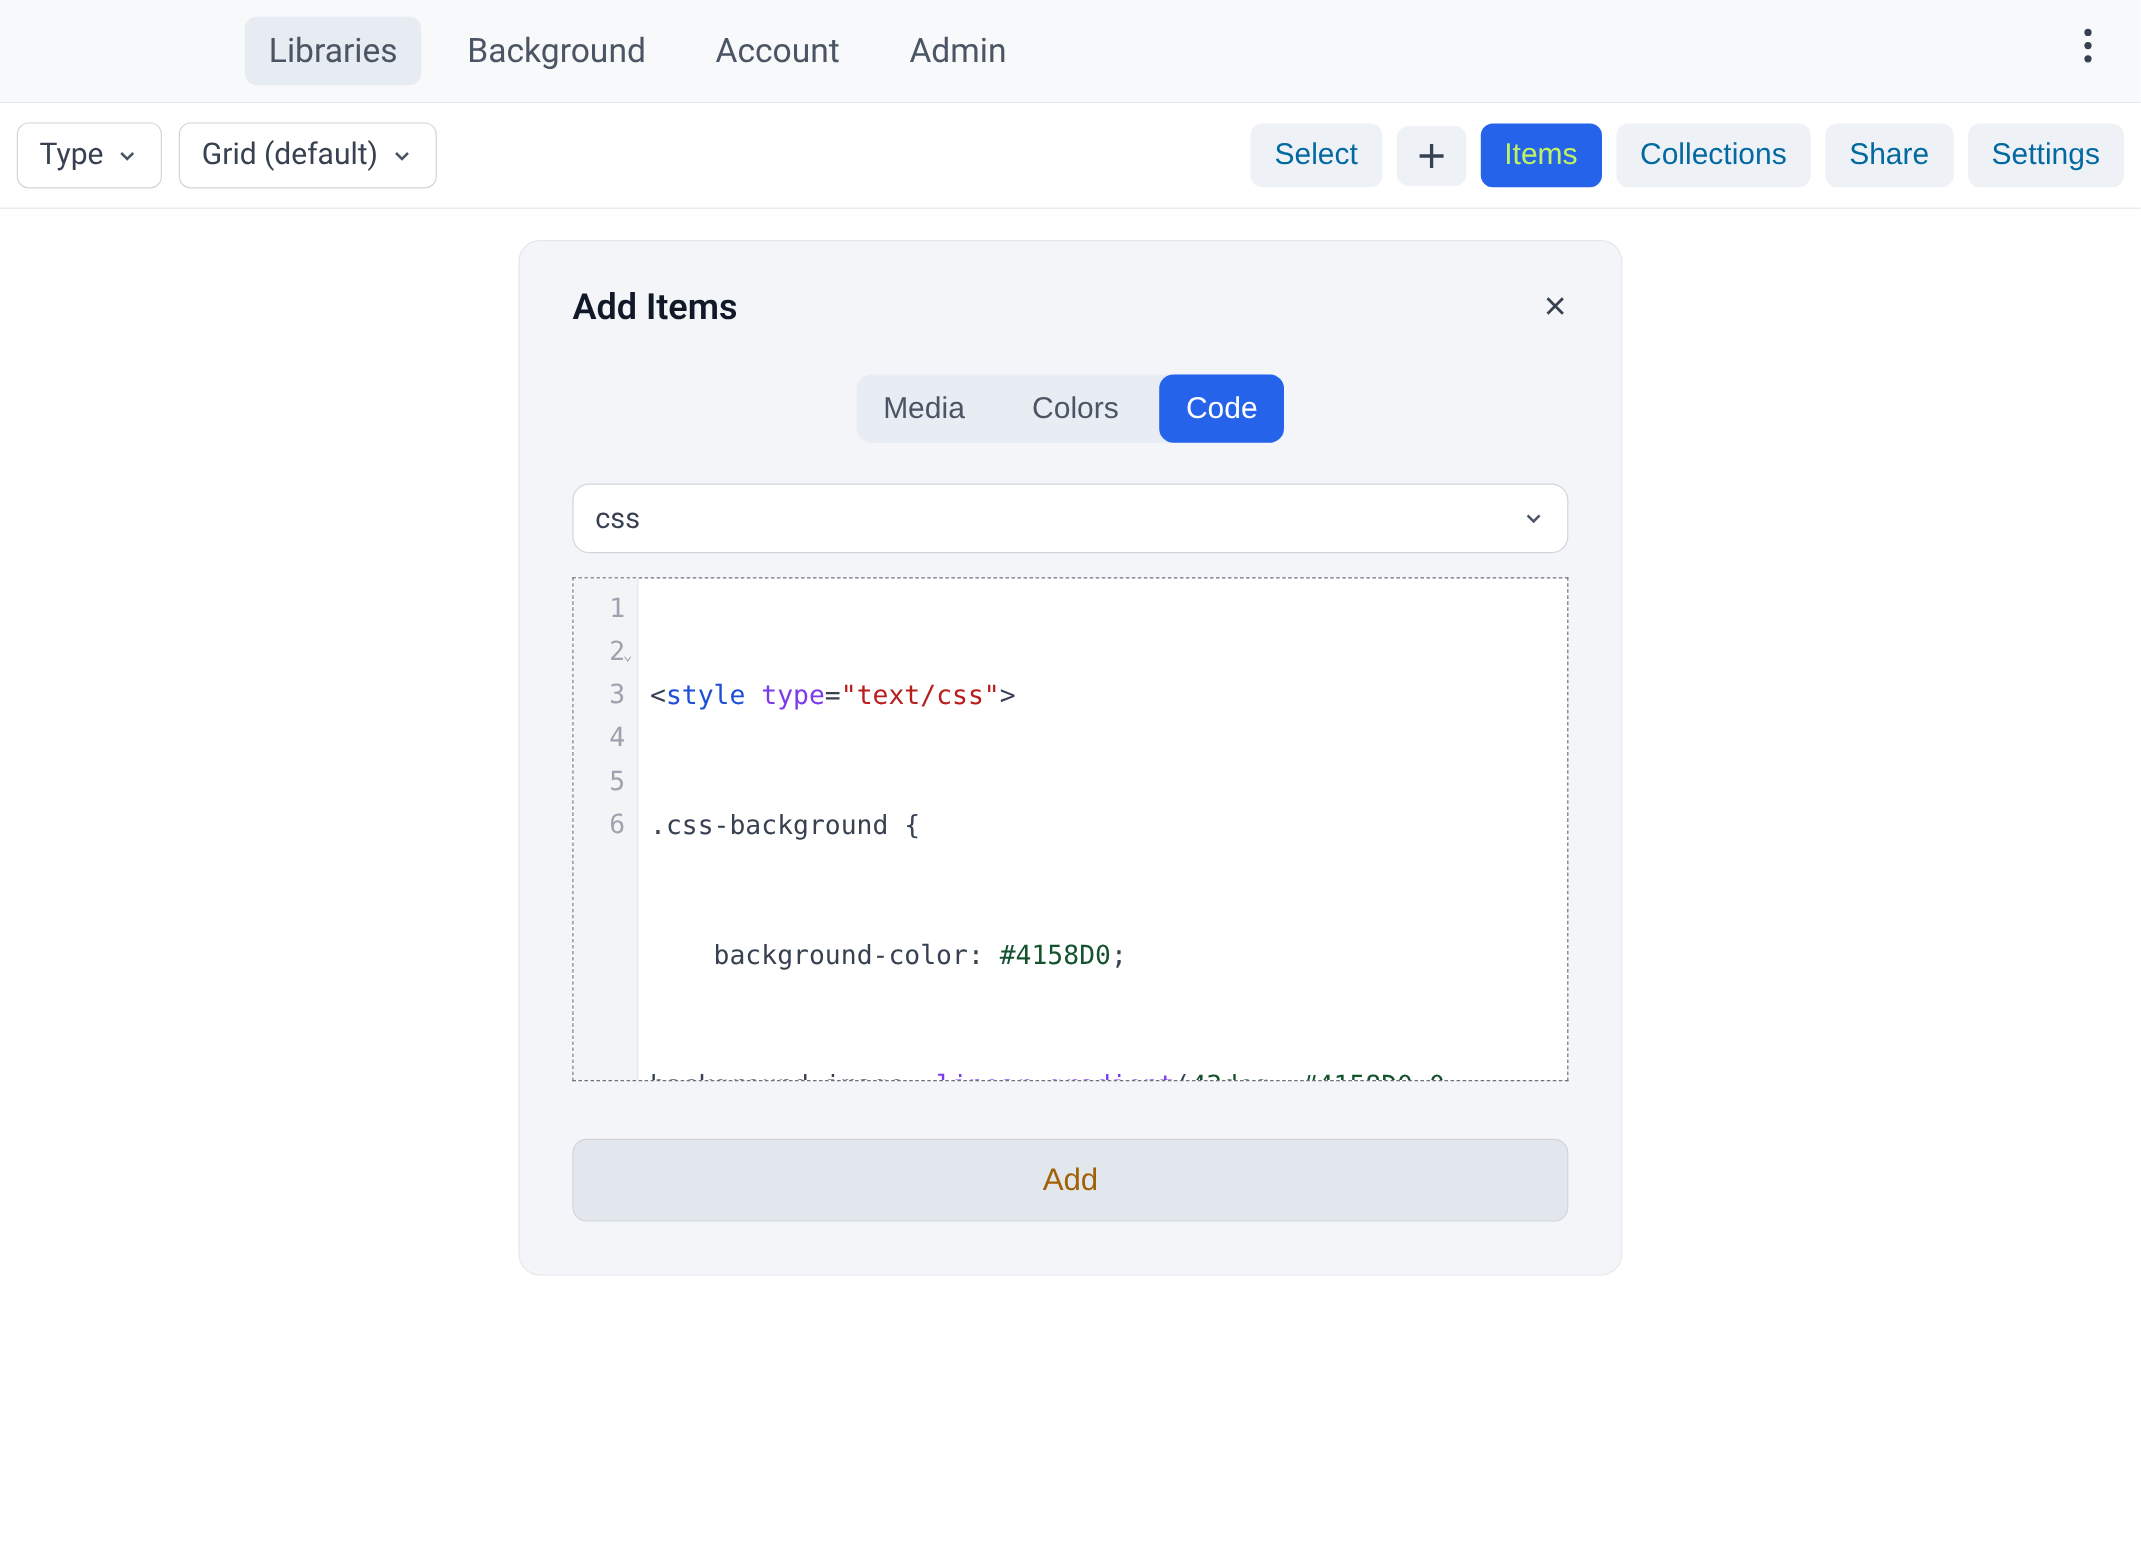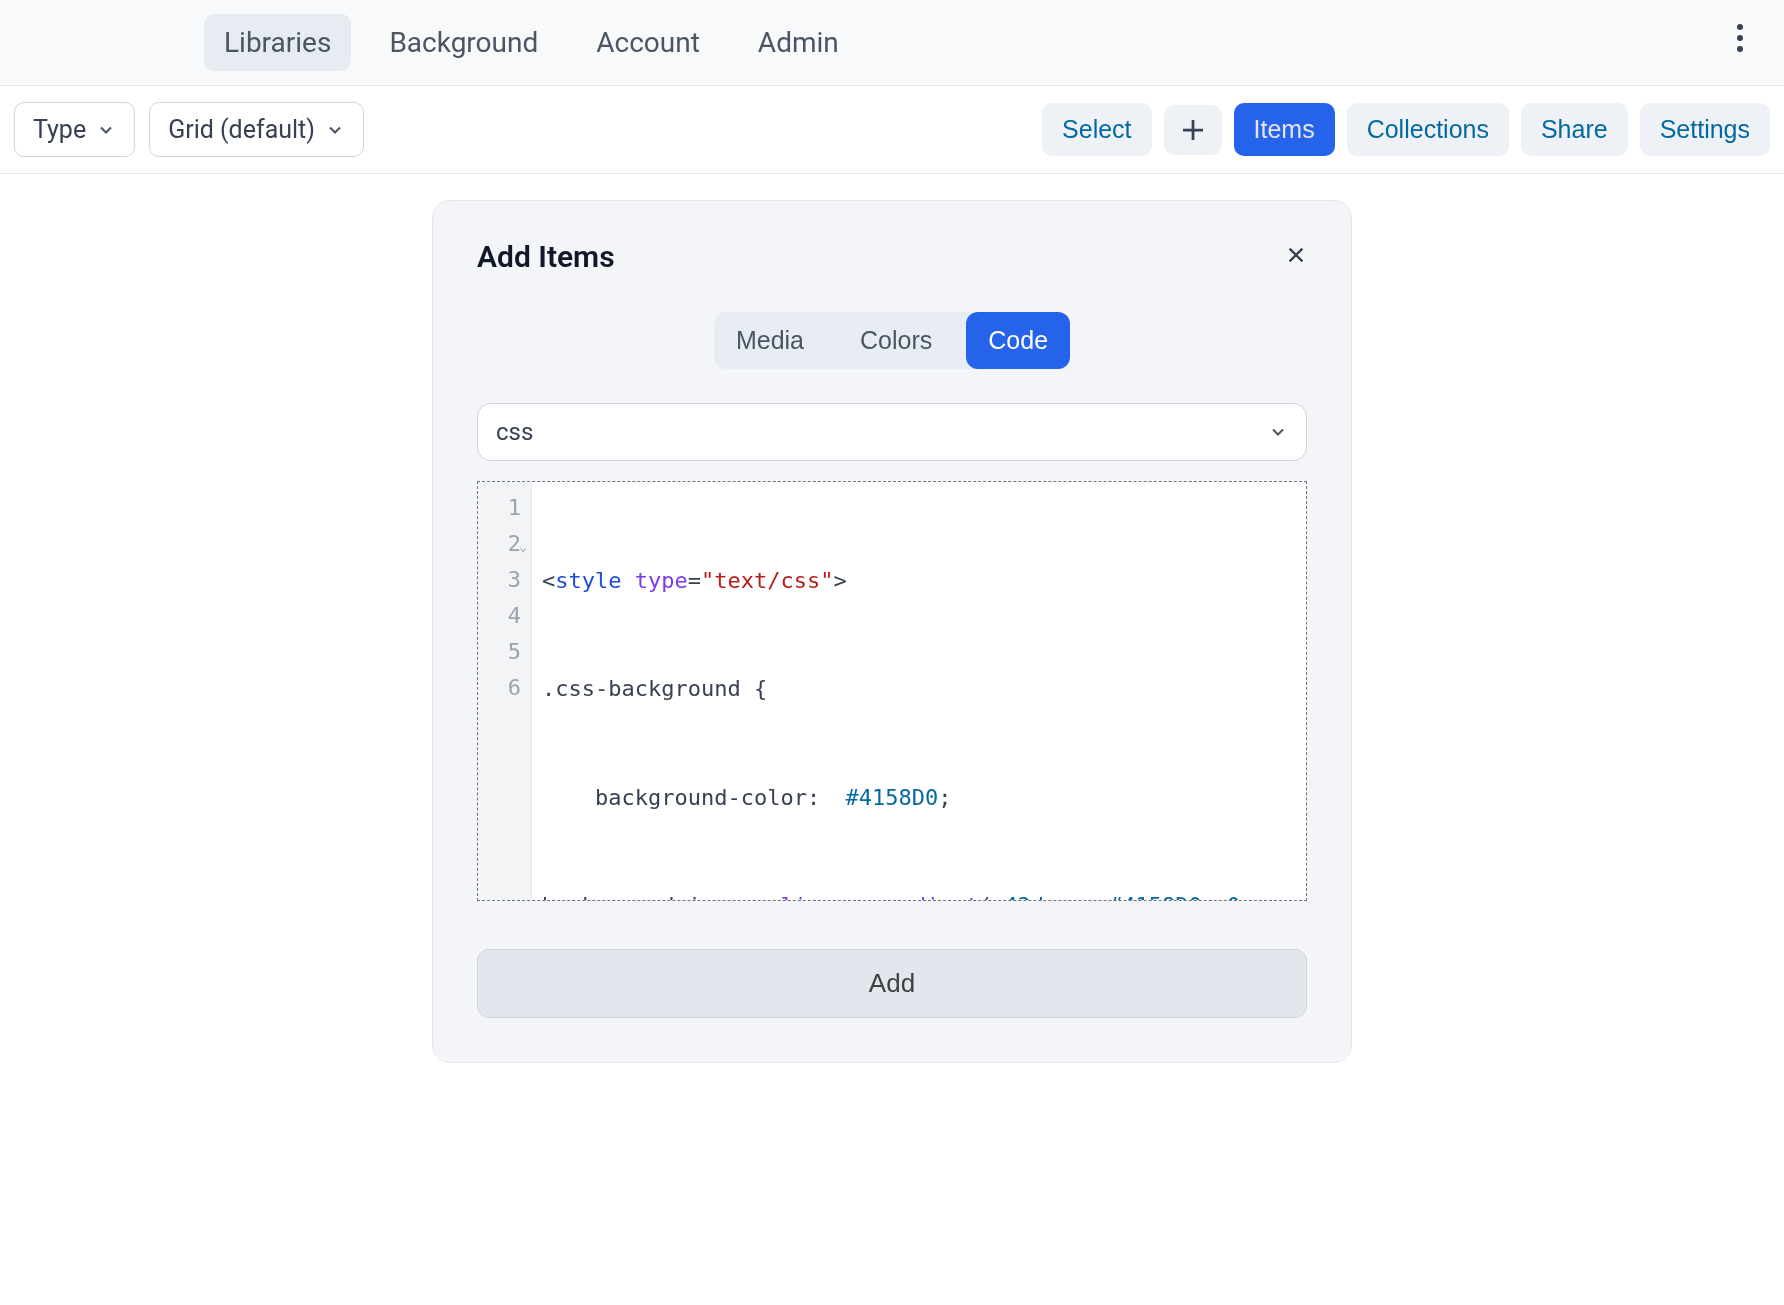--- a/index.html
+++ b/index.html
@@ -59,21 +59,21 @@
   font-size: 25px;
   color: #0369a1;
   background: #eef2f6;
   border-radius: 10px;
   padding: 12px 20px;
   cursor: pointer;
   border: none;
 }
 .tbtn.icon { padding: 10px 14px; background: #eef2f6; display:flex; align-items:center; justify-content:center; }
 .tbtn.icon svg { width: 30px; height: 30px; stroke: #374151; stroke-width: 2.2; fill: none; }
-.tbtn.active { background: #2563eb; color: #e5e5e5; }
+.tbtn.active { background: #2563eb; color: #bef264; }
 
 .modal {
   width: 920px;
   margin: 26px auto 40px auto;
   background: #f3f5f8;
   border: 1px solid #e5e7eb;
   border-radius: 18px;
   padding: 38px 44px 44px 44px;
 }
 .modal-head { display: flex; justify-content: space-between; align-items: center; margin-bottom: 38px; gap: 20px; }
@@ -144,32 +144,32 @@
   font-size: 13px; color: #9ca3af;
 }
 .code { padding: 8px 10px; white-space: pre; flex: 1; overflow-x: hidden; }
 .code .row { height: 36px; }
 .t-tag { color: #1d4ed8; }
 .t-attr { color: #7c3aed; }
 .t-str { color: #b91c1c; }
 .t-punc { color: #374151; }
 .t-sel { color: #374151; }
 .t-prop { color: #374151; }
-.t-val { color: #0369a1; margin-left: 12px; }
+.t-val { color: #14532d; }
 .t-func { color: #7c3aed; }
 
 .add-btn {
   margin-top: 48px;
   width: 100%;
   border: 1px solid #d1d5db;
   background: #e2e7ee;
   border-radius: 12px;
   padding: 18px;
   font-size: 26px;
-  color: #404040;
+  color: #a16207;
   cursor: pointer;
 }
 </style>
 </head>
 <body>
 
 <div class="topbar">
   <div class="topnav">
     <div class="navitem active">Libraries</div>
     <div class="navitem">Background</div>

